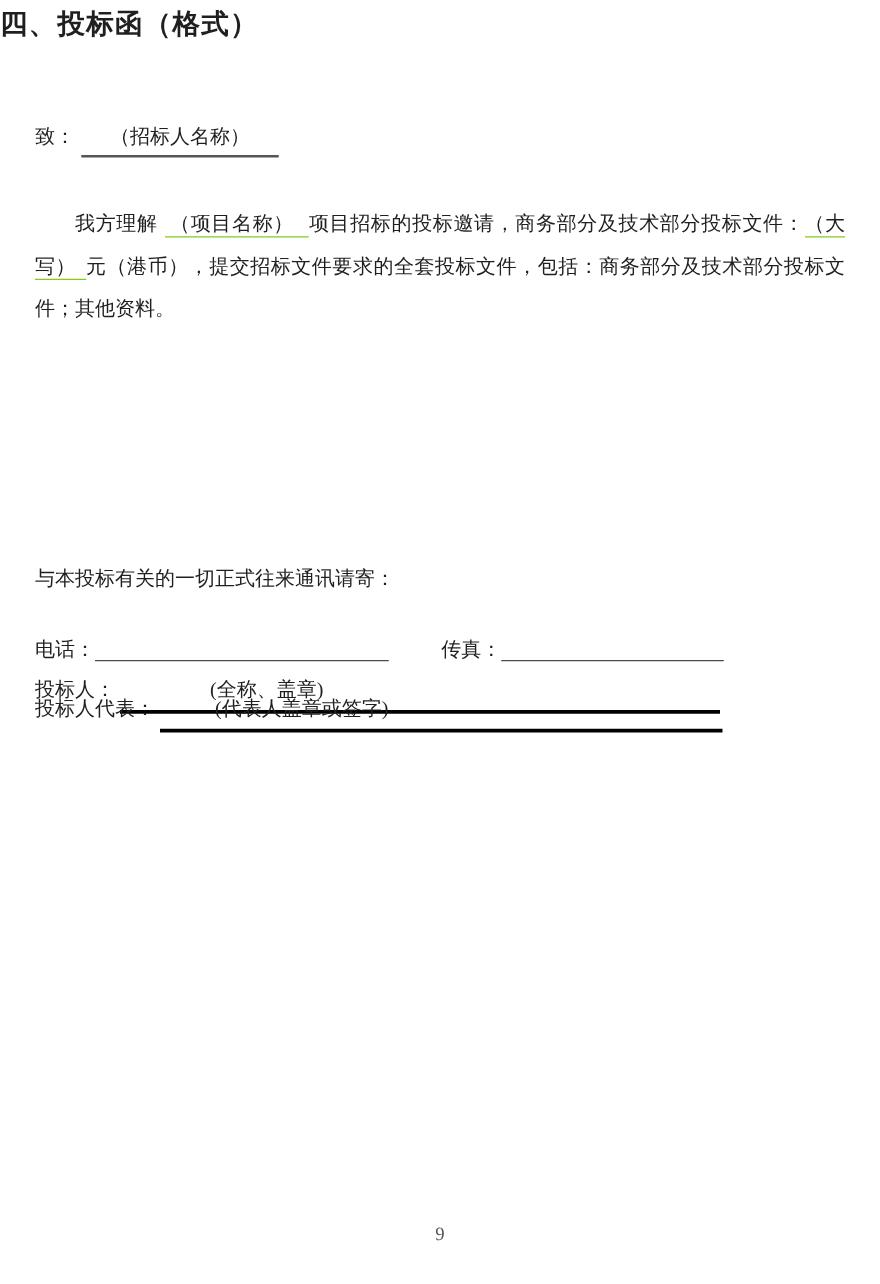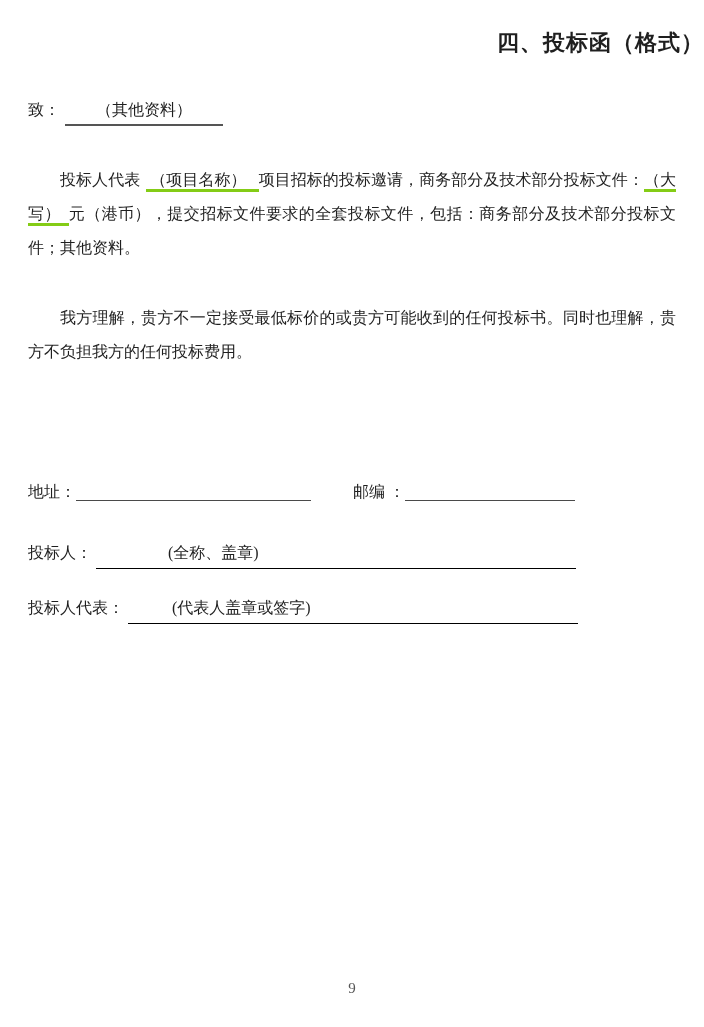--- a/index.html
+++ b/index.html
@@ -13,25 +13,25 @@
     height: 1027px;
     margin: 0 auto;
     background: #ffffff;
     color: #1f1f1f;
     font-family: "Liberation Serif", "DejaVu Serif", serif;
     font-size: 16px;
     overflow: hidden;
   }
   .doc-title {
     position: absolute;
-    top: 28px;
+    top: 4px;
     left: 0;
     width: 100%;
     margin: 0;
-    text-align: right;
+    text-align: left;
     font-size: 22px;
     font-weight: bold;
     letter-spacing: 1px;
   }
   .row {
     position: absolute;
     left: 28px;
     line-height: 24px;
     white-space: nowrap;
   }
@@ -39,21 +39,21 @@
     position: absolute;
     left: 28px;
     width: 648px;
     margin: 0;
     line-height: 34px;
     text-align: justify;
     text-indent: 32px;
   }
   
   .u {
-    border-bottom: 3px solid #84cc16;
+    border-bottom: 1px solid #84cc16;
     padding-bottom: 1px;
   }
   .u-project {
     margin-left: 6px;
     padding: 0 12px 1px 4px;
   }
   .u-amount {
     padding: 0 8px 1px 0;
   }
   
@@ -70,21 +70,21 @@
   
   .blank {
     display: inline-block;
     border-bottom: 1px solid #4a4a4a;
     height: 16px;
     vertical-align: -4px;
   }
   
   .sig-wrap {
     display: inline-block;
-    border-bottom: 1px solid #000000;
+    border-bottom: 3px solid #000000;
     padding-bottom: 3px;
     margin-left: 4px;
     white-space: nowrap;
   }
   .sig-gap {
     display: inline-block;
   }
   .page-number {
     position: absolute;
     top: 980px;
@@ -96,39 +96,39 @@
   }
 </style>
 </head>
 <body>
 
 <div class="page">
 
   <h1 class="doc-title">四、投标函（格式）</h1>
 
   <div class="row" style="top:98px">
-    <span>致：</span><span class="fill-blank salutation-blank">（其他资料）</span>
+    <span>致：</span><span class="fill-blank salutation-blank">（招标人名称）</span>
   </div>
 
   <p class="para" style="top:163px">
-    <span>投标人代表</span><span class="u u-project">（项目名称）</span><span>项目招标的投标邀请，商务部分及技术部分投标文件：</span><span class="u u-amount">（大写）</span><span>元（港币），提交招标文件要求的全套投标文件，包括：商务部分及技术部分投标文件；其他资料。</span>
+    <span>我方理解</span><span class="u u-project">（项目名称）</span><span>项目招标的投标邀请，商务部分及技术部分投标文件：</span><span class="u u-amount">（大写）</span><span>元（港币），提交招标文件要求的全套投标文件，包括：商务部分及技术部分投标文件；其他资料。</span>
   </p>
 
-  <p class="para" style="top:301px">我方理解，贵方不一定接受最低标价的或贵方可能收到的任何投标书。同时也理解，贵方不负担我方的任何投标费用。</p>
+
+  <div class="row" style="top:452px">与本投标有关的一切正式往来通讯请寄：</div>
 
 
-  <div class="row" style="top:480px">
-    <span>地址：</span><span class="blank" style="width:235px"></span><span style="margin-left:42px">邮编 ：</span><span class="blank" style="width:170px"></span>
+  <div class="row" style="top:509px">
+    <span>电话：</span><span class="blank" style="width:235px"></span><span style="margin-left:42px">传真：</span><span class="blank" style="width:178px"></span>
   </div>
-
 
   <div class="row" style="top:541px">
     <span>投标人：</span><span class="sig-wrap" style="width:480px"><span class="sig-gap" style="width:72px"></span><span>(全称、盖章)</span></span>
   </div>
 
-  <div class="row" style="top:596px">
+  <div class="row" style="top:556px">
     <span>投标人代表：</span><span class="sig-wrap" style="width:450px"><span class="sig-gap" style="width:44px"></span><span>(代表人盖章或签字)</span></span>
   </div>
 
 
   <div class="page-number">9</div>
 
 </div>
 
 </body></html>

